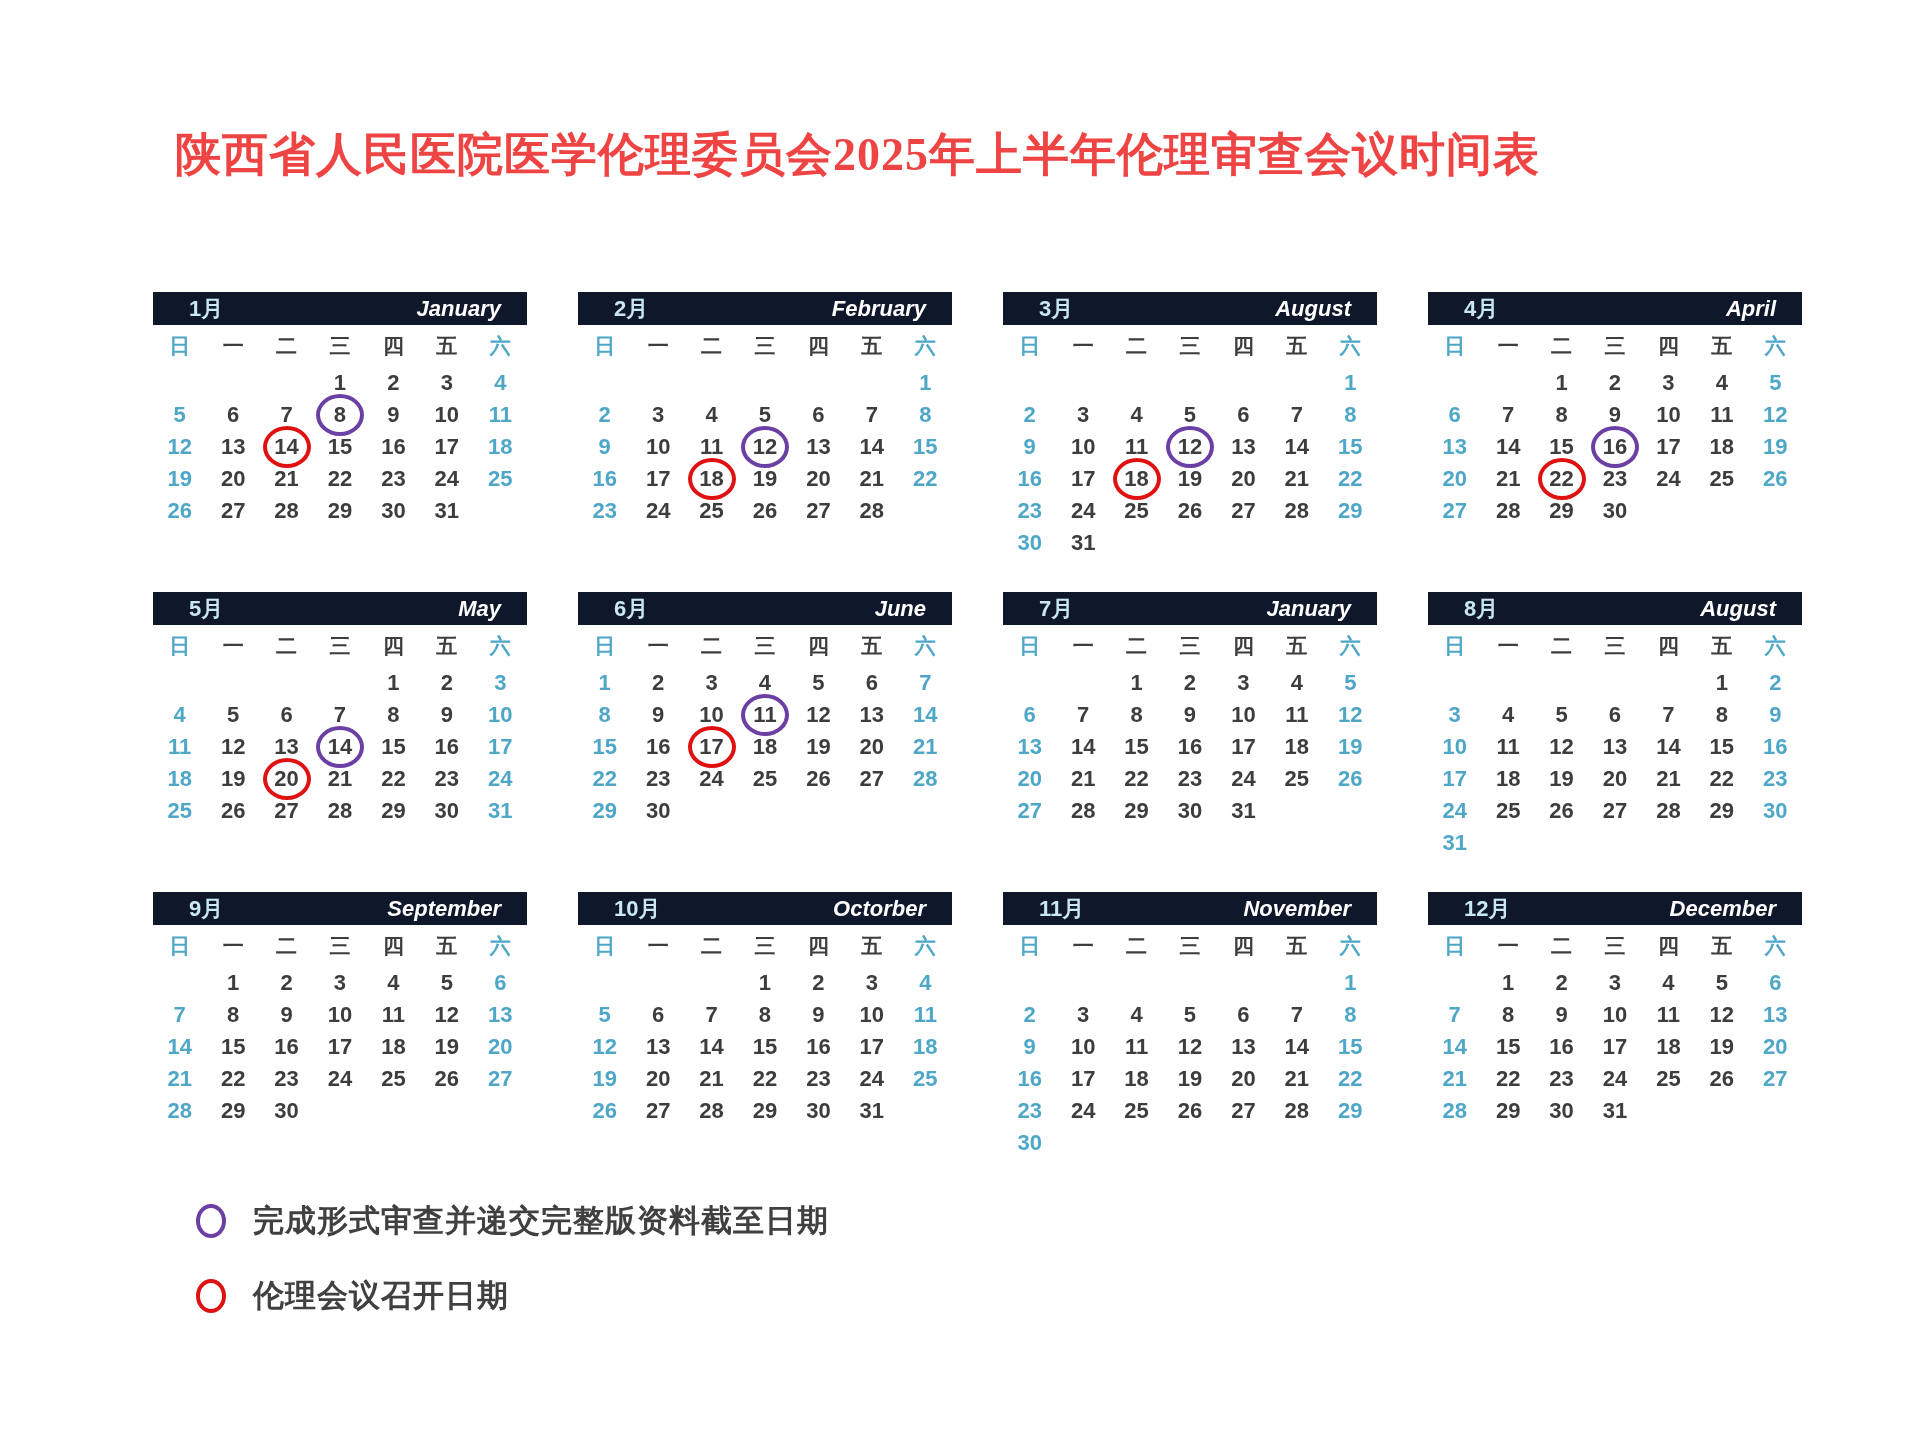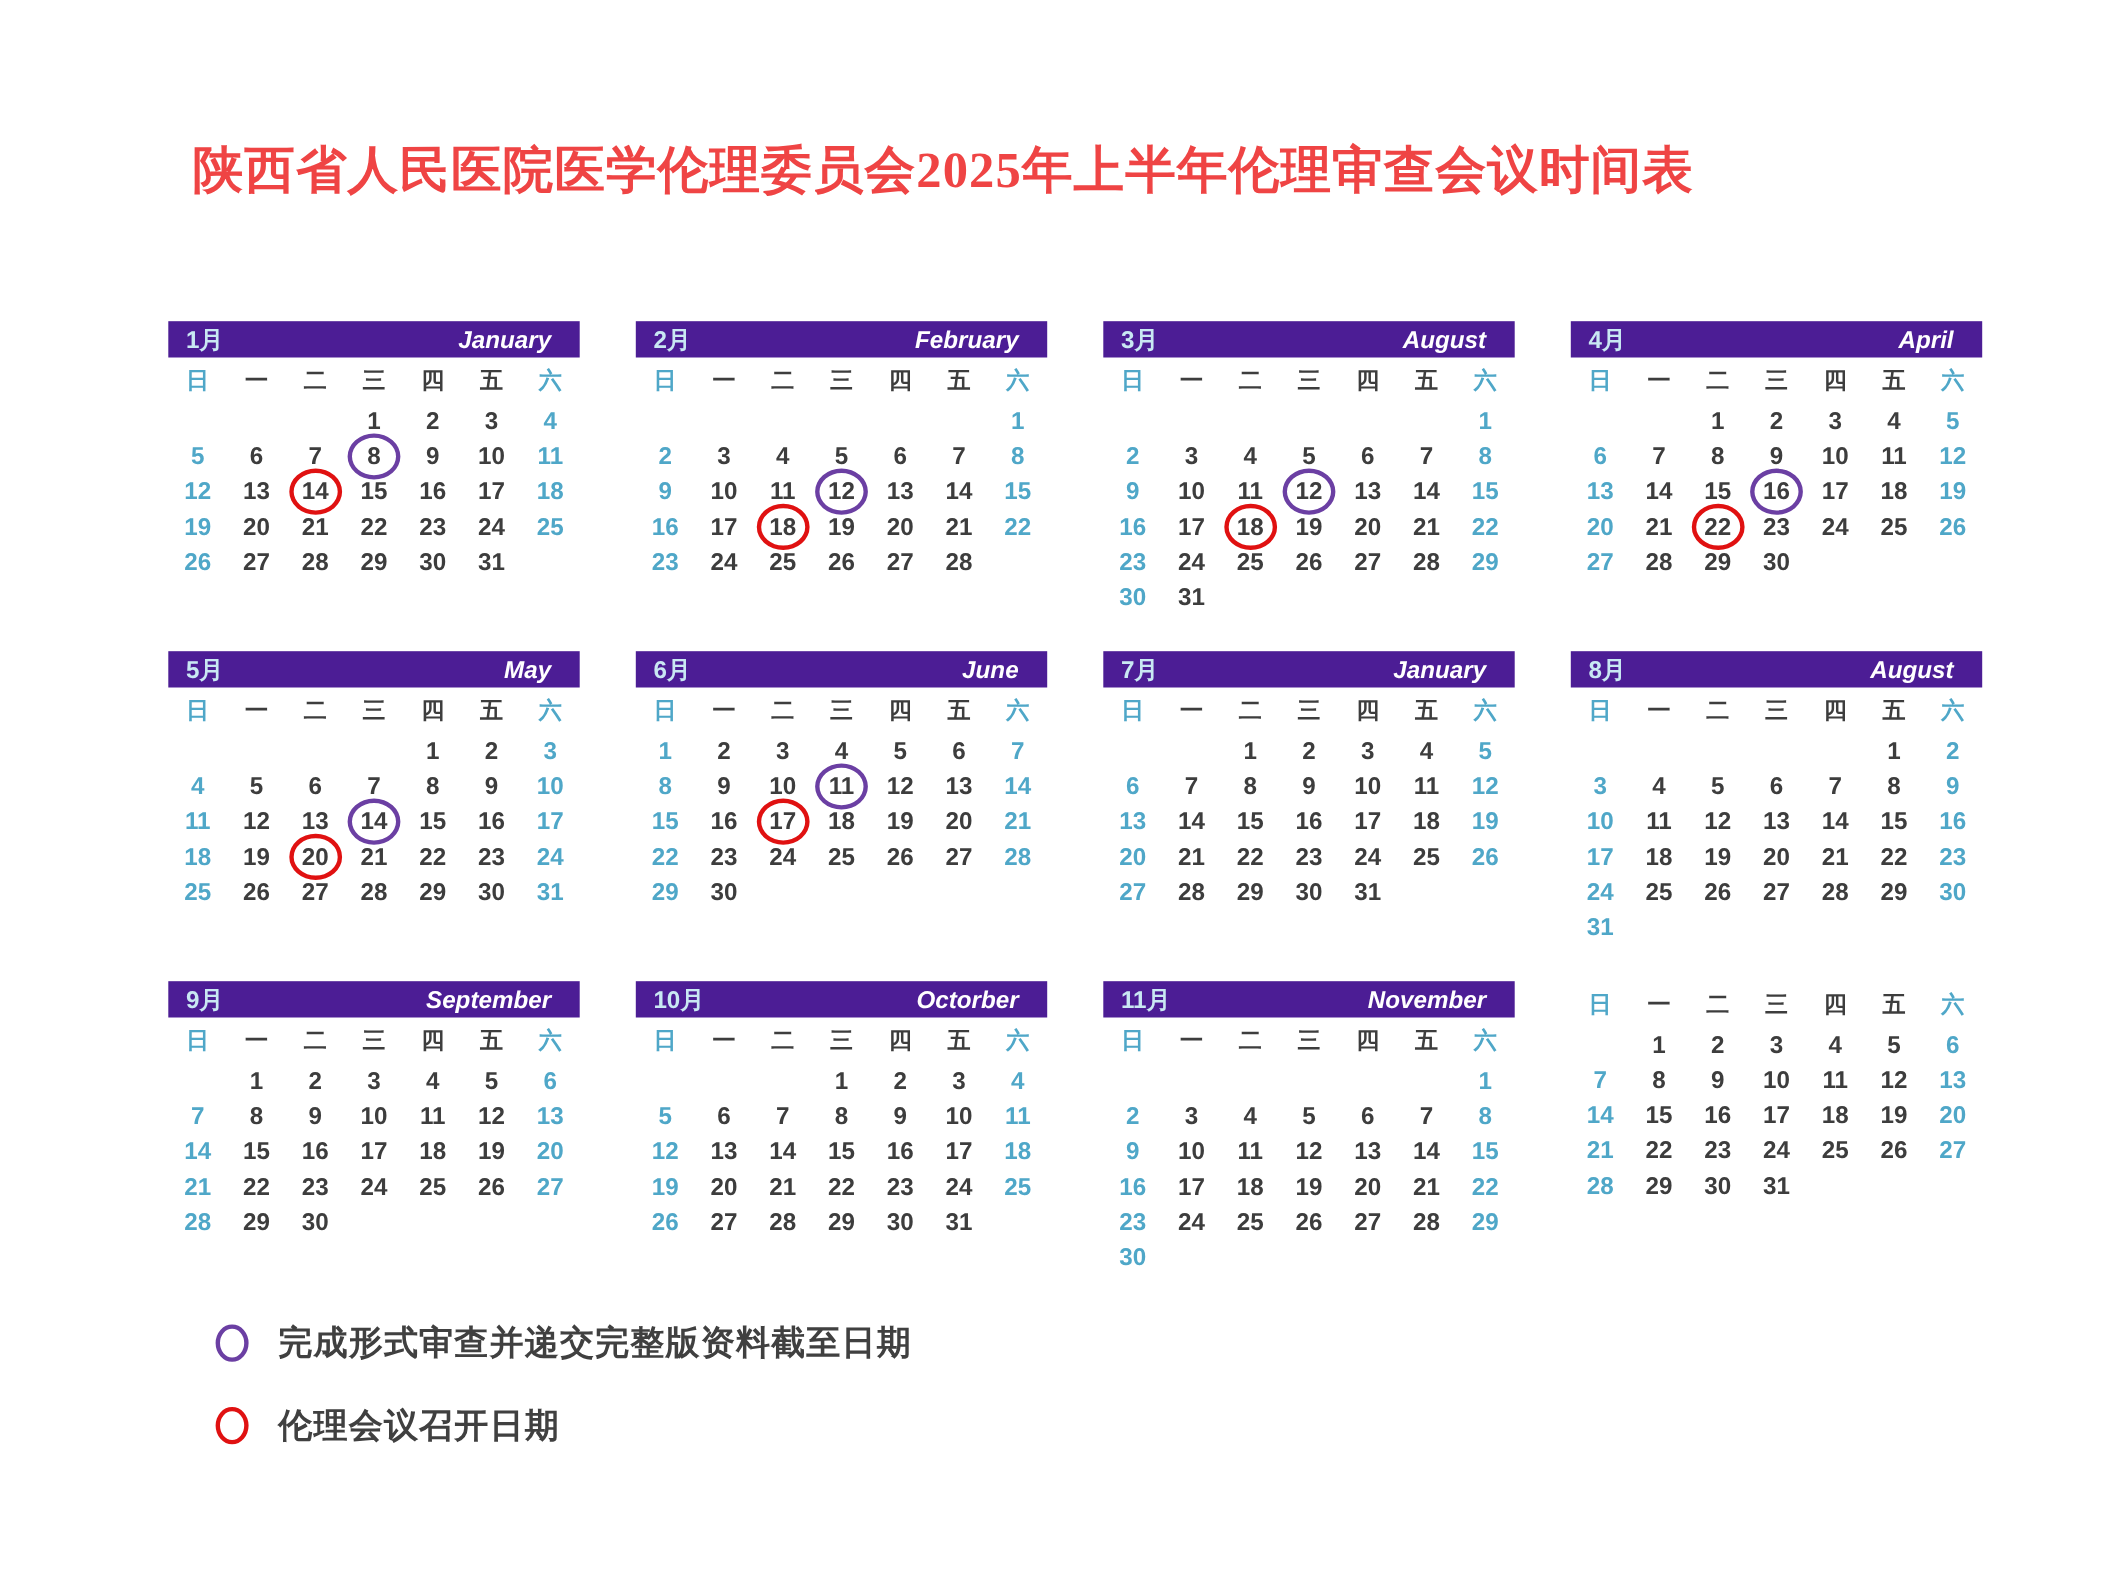--- a/index.html
+++ b/index.html
@@ -14,23 +14,23 @@
     letter-spacing:1px;white-space:nowrap;
   }
 
   .cal-grid{
     position:absolute;left:153px;top:292px;
     display:grid;grid-template-columns:repeat(4,374px);
     column-gap:51px;row-gap:33px;align-items:start;
   }
   .calendar{width:374px;}
   .cal-header{
-    height:33px;background:#4c1d95;
+    height:33px;background:#0f172a;
     display:flex;justify-content:space-between;align-items:center;
-    padding:0 26px 0 16px;font-weight:bold;font-size:22px;line-height:33px;
+    padding:0 26px 0 36px;font-weight:bold;font-size:22px;line-height:33px;
   }
   .cal-cn{color:#C9E8F3;}
   .cal-en{color:#FFFFFF;font-style:italic;}
   .week{display:grid;grid-template-columns:repeat(7,1fr);}
   .weekdays{height:42px;align-items:center;}
   .wd{text-align:center;font-size:21px;font-weight:bold;color:#3D3D3D;}
   .cell{
     position:relative;height:32px;
     display:flex;align-items:center;justify-content:center;
     font-size:22px;font-weight:bold;color:#3D3D3D;
@@ -1420,20 +1420,24 @@
         </div>
         <div class="cell"></div>
         <div class="cell"></div>
         <div class="cell"></div>
         <div class="cell"></div>
         <div class="cell"></div>
         <div class="cell wkend"></div>
       </div>
     </div>
     <div class="calendar">
+      <div class="cal-header">
+        <div class="cal-cn">12月</div>
+        <div class="cal-en">December</div>
+      </div>
       <div class="week weekdays">
         <div class="wd wkend">日</div>
         <div class="wd">一</div>
         <div class="wd">二</div>
         <div class="wd">三</div>
         <div class="wd">四</div>
         <div class="wd">五</div>
         <div class="wd wkend">六</div>
       </div>
       <div class="week">

